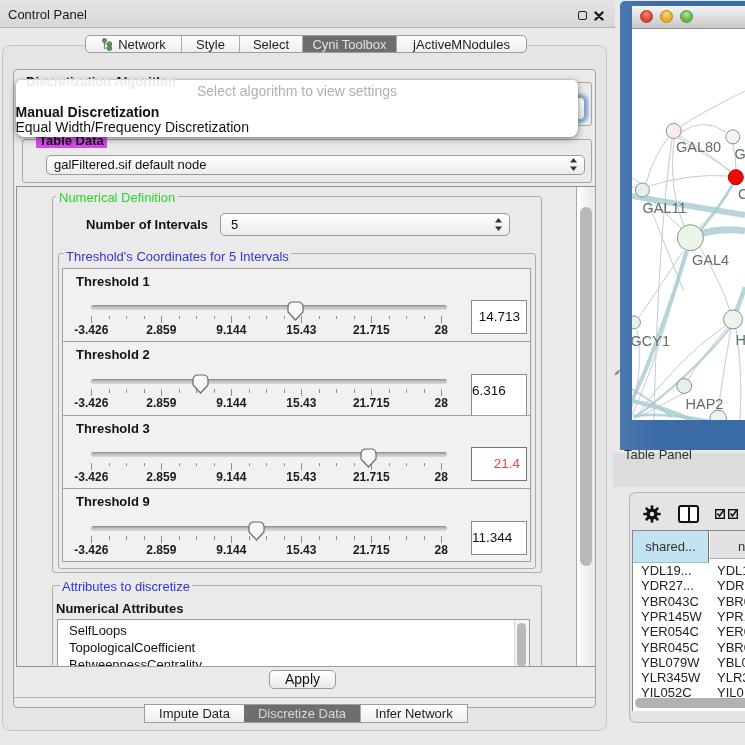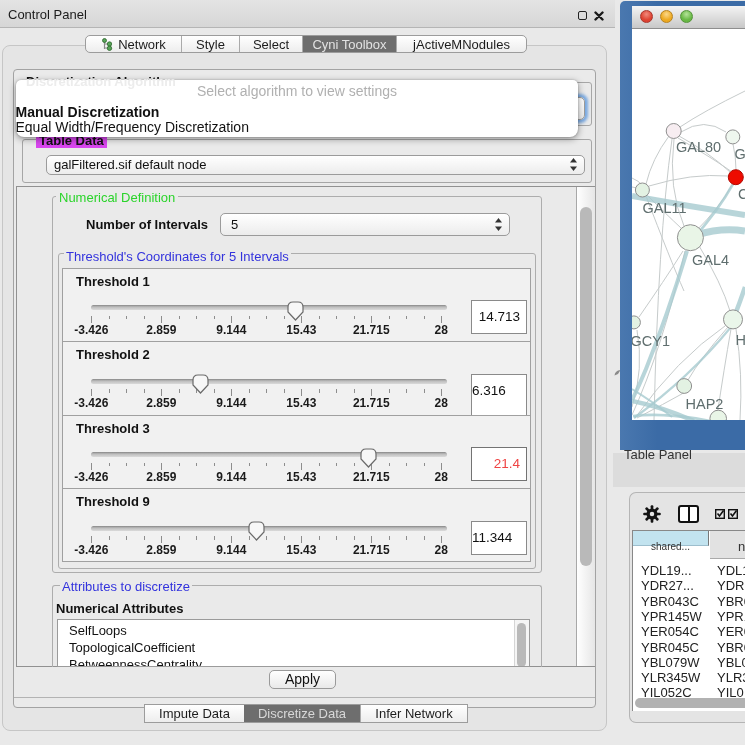--- a/index.html
+++ b/index.html
@@ -339,21 +339,21 @@
 <div class="abs" style="left:678px;top:505px;width:21px;height:18px;border:2.5px solid #111;border-radius:3px;background:#fff;"></div>
 <div class="abs" style="left:687.5px;top:507px;width:2.5px;height:14px;background:#111;"></div>
 <svg class="abs" style="left:715px;top:509px;" width="23" height="10" viewBox="0 0 23 10">
   <rect x="0.7" y="0.7" width="8.6" height="8.6" fill="none" stroke="#111" stroke-width="1.4"></rect>
   <path d="M2.5 4.5 L4.5 7 L8.5 1.5" stroke="#111" stroke-width="1.6" fill="none"></path>
   <rect x="13.7" y="0.7" width="8.6" height="8.6" fill="none" stroke="#111" stroke-width="1.4"></rect>
   <path d="M15.5 4.5 L17.5 7 L21.5 1.5" stroke="#111" stroke-width="1.6" fill="none"></path>
 </svg>
 
 <div class="abs" style="left:632px;top:530px;width:113px;height:181px;background:#ffffff;border-top:1px solid #888;border-left:1px solid #888;overflow:hidden;">
-  <div style="position:absolute;left:0;top:0;width:76px;height:15px;background:#c2e3ef;border-right:1px solid #777;border-bottom:1px solid #9dbecd;text-align:center;font-size:10px;color:#333;line-height:31px;">shared...</div>
+  <div style="position:absolute;left:0;top:0;width:76px;height:32px;background:#c2e3ef;border-right:1px solid #777;border-bottom:1px solid #9dbecd;text-align:center;font-size:13px;color:#333;line-height:31px;">shared...</div>
   <div style="position:absolute;left:77px;top:0;right:0;height:28px;background:#e2e2e2;border-bottom:1px solid #aaa;font-size:13px;color:#333;line-height:31px;padding-left:28px;">na</div>
   <div id="rows">
       <div style="position:absolute;left:8px;top:32px;font-size:13px;color:#222;">YDL19...</div>
       <div style="position:absolute;left:84px;top:32px;font-size:13px;color:#222;">YDL1</div>
       <div style="position:absolute;left:8px;top:47.3px;font-size:13px;color:#222;">YDR27...</div>
       <div style="position:absolute;left:84px;top:47.3px;font-size:13px;color:#222;">YDR2</div>
       <div style="position:absolute;left:8px;top:62.6px;font-size:13px;color:#222;">YBR043C</div>
       <div style="position:absolute;left:84px;top:62.6px;font-size:13px;color:#222;">YBR0</div>
       <div style="position:absolute;left:8px;top:77.9px;font-size:13px;color:#222;">YPR145W</div>
       <div style="position:absolute;left:84px;top:77.9px;font-size:13px;color:#222;">YPR1</div>

